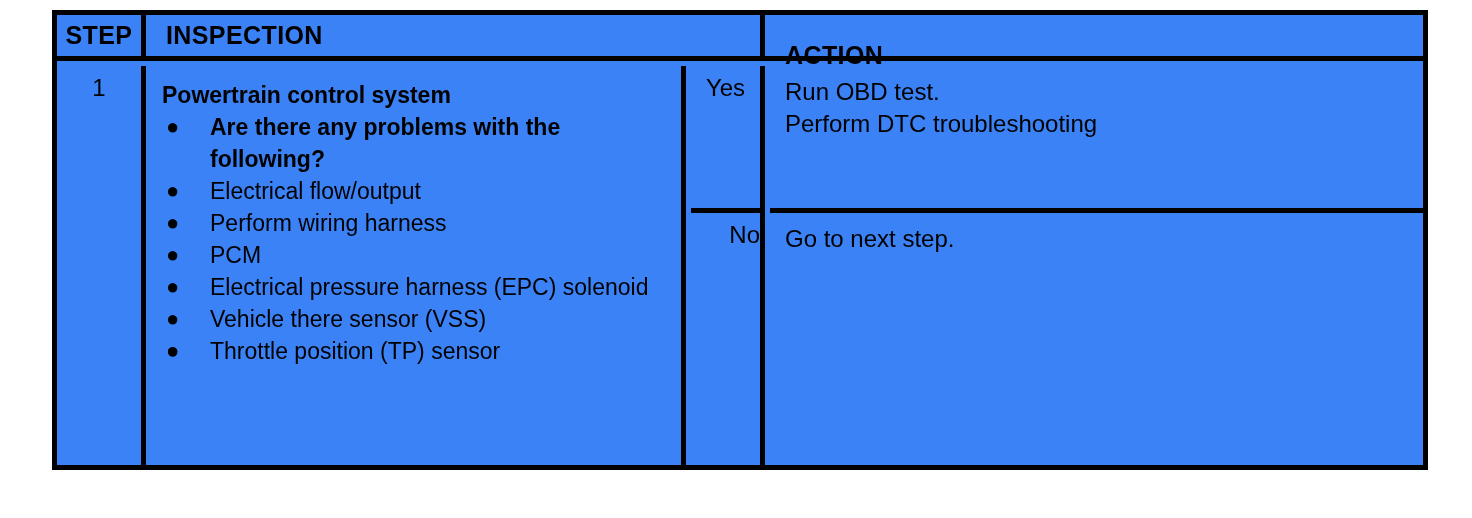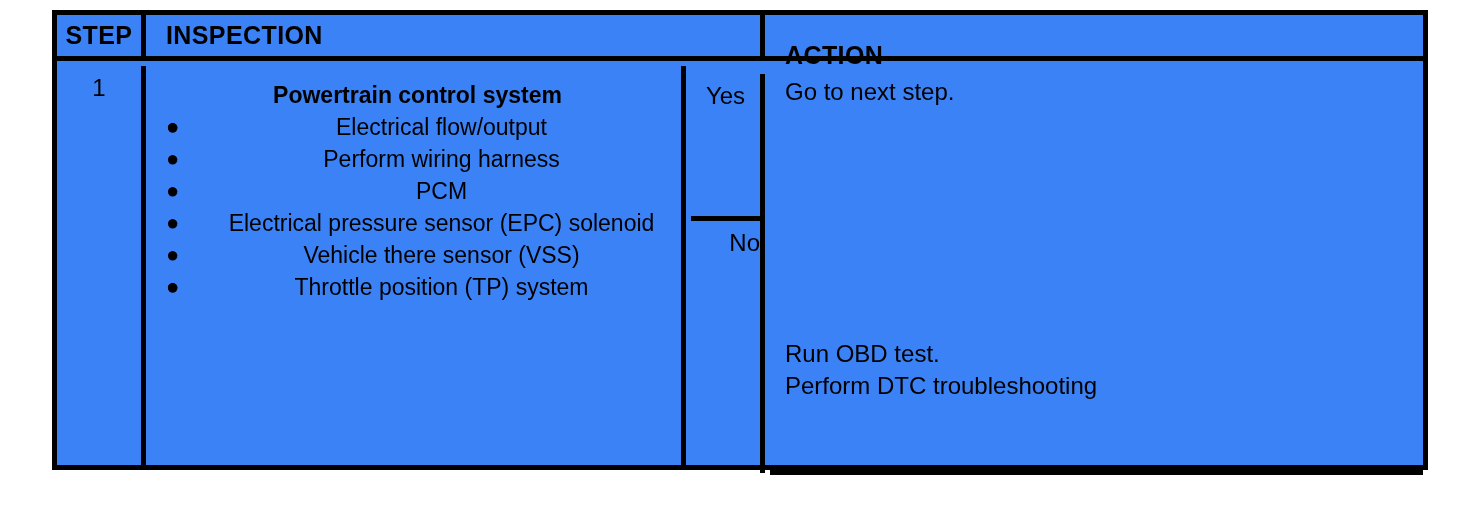--- a/index.html
+++ b/index.html
@@ -117,21 +117,20 @@
   
   .col-inspection {
     position: absolute;
     left: 94px;
     top: 0;
     width: 535px;               
     height: 100%;
     box-sizing: border-box;
     border-right: 5px solid #000000;
     padding: 13px 8px 0 11px;
-    text-align: center;
   }
   .insp-title {
     font-size: 23px;
     font-weight: bold;
     line-height: 32px;
     margin: 0 0 0 0;
   }
   .insp-list {
     list-style: none;
     margin: 0;
@@ -159,21 +158,20 @@
 
   
   .col-yesno {
     position: absolute;
     left: 634px;                
     top: 0;
     width: 74px;                
     height: 100%;
     box-sizing: border-box;
     border-right: 5px solid #000000;
-    margin-top: 8px;
   }
   .yn-cell {
     box-sizing: border-box;
     width: 100%;
     text-align: center;
     padding-top: 10px;
     font-size: 24px;
     line-height: 1;
   }
   .yn-cell.row-yes {
@@ -236,65 +234,66 @@
       <div class="col-step">
         <span class="step-num">1</span>
       </div>
 
       <div class="col-inspection">
         <div class="insp-title">Powertrain control system</div>
 
         <ul class="insp-list">
           <li class="insp-item is-bold">
             <span class="bullet">●</span>
+            <span>Are there any problems with the following?</span>
           </li>
           <li class="insp-item">
             <span class="bullet">●</span>
             <span>Electrical flow/output</span>
           </li>
           <li class="insp-item">
             <span class="bullet">●</span>
             <span>Perform wiring harness</span>
           </li>
           <li class="insp-item">
             <span class="bullet">●</span>
             <span>PCM</span>
           </li>
           <li class="insp-item">
             <span class="bullet">●</span>
-            <span>Electrical pressure sensor (EPC) solenoid</span>
+            <span>Electrical pressure harness (EPC) solenoid</span>
           </li>
           <li class="insp-item">
             <span class="bullet">●</span>
             <span>Vehicle there sensor (VSS)</span>
           </li>
           <li class="insp-item">
             <span class="bullet">●</span>
           </li>
           <li class="insp-item">
             <span class="bullet">●</span>
-            <span>Throttle position (TP) system</span>
+            <span>Throttle position (TP) sensor</span>
           </li>
         </ul>
       </div>
 
       <div class="col-yesno">
         <div class="yn-cell row-yes">
           <span>Yes</span>
         </div>
         <div class="yn-cell row-no">
           <span>No</span>
         </div>
       </div>
 
       <div class="col-action">
-        <div class="act-cell row-no">
-          <span class="act-line">Go to next step.</span>
-        </div>
         <div class="act-cell row-yes">
           <span class="act-line">Run OBD test.</span>
           <span class="act-line">Perform DTC troubleshooting</span>
         </div>
+        <div class="act-cell row-no">
+          <span class="act-line">Go to next step.</span>
+        </div>
       </div>
 
     </div>
   </div>
 </div>
 
 </body></html>

